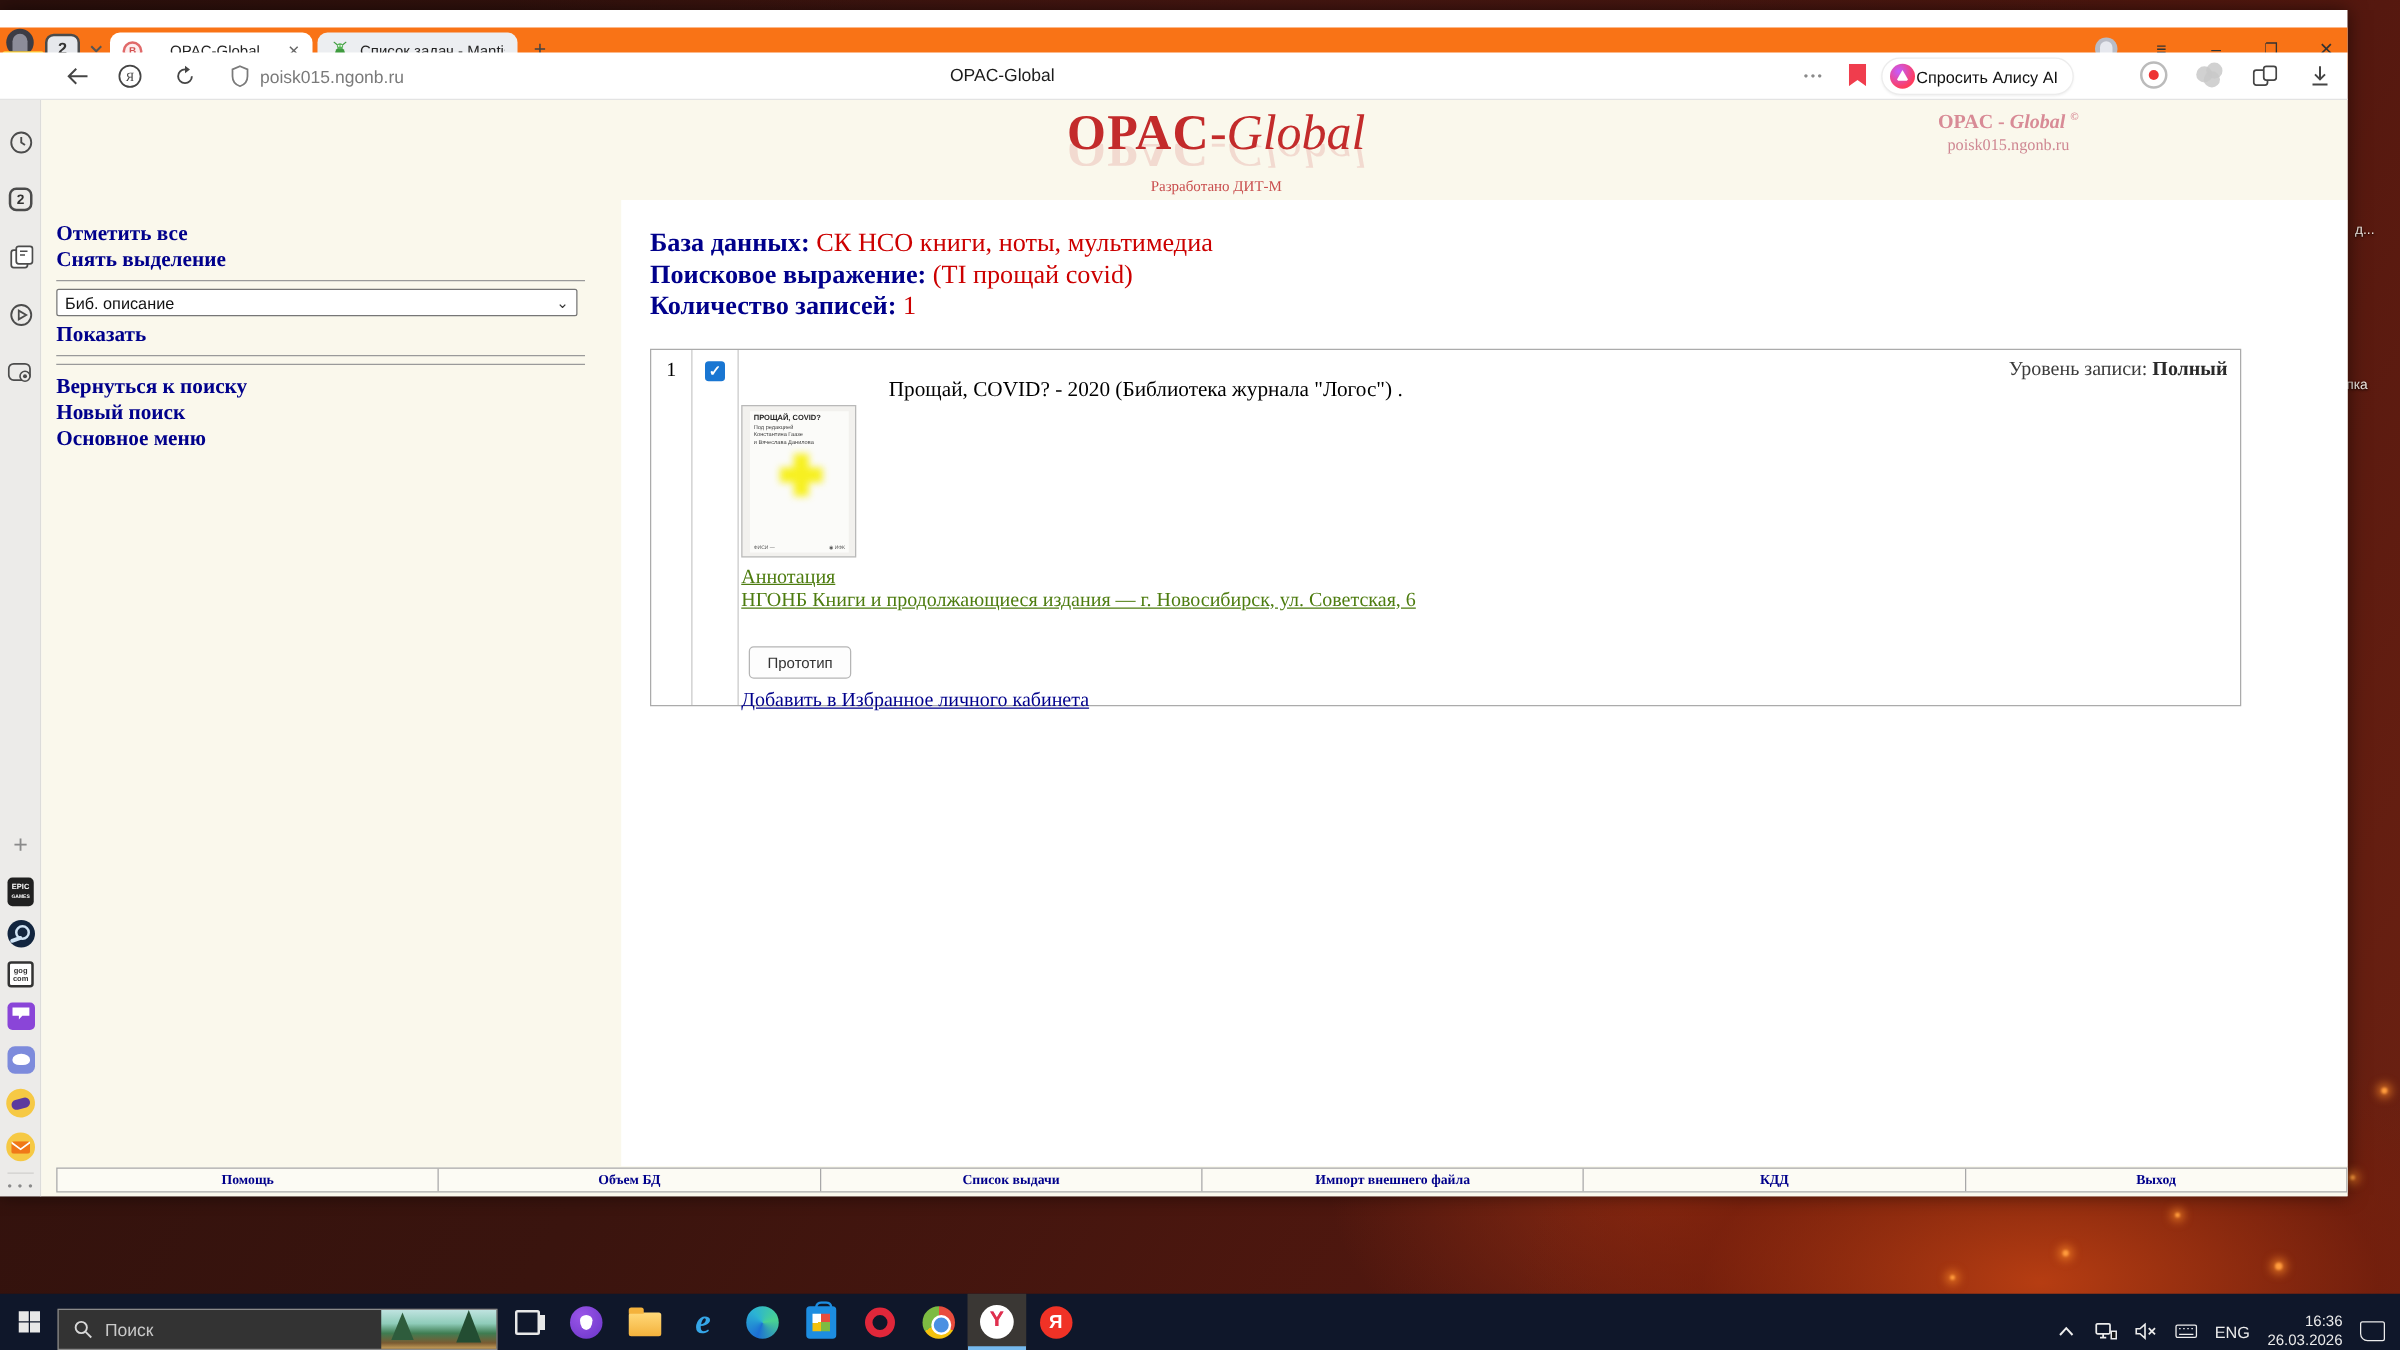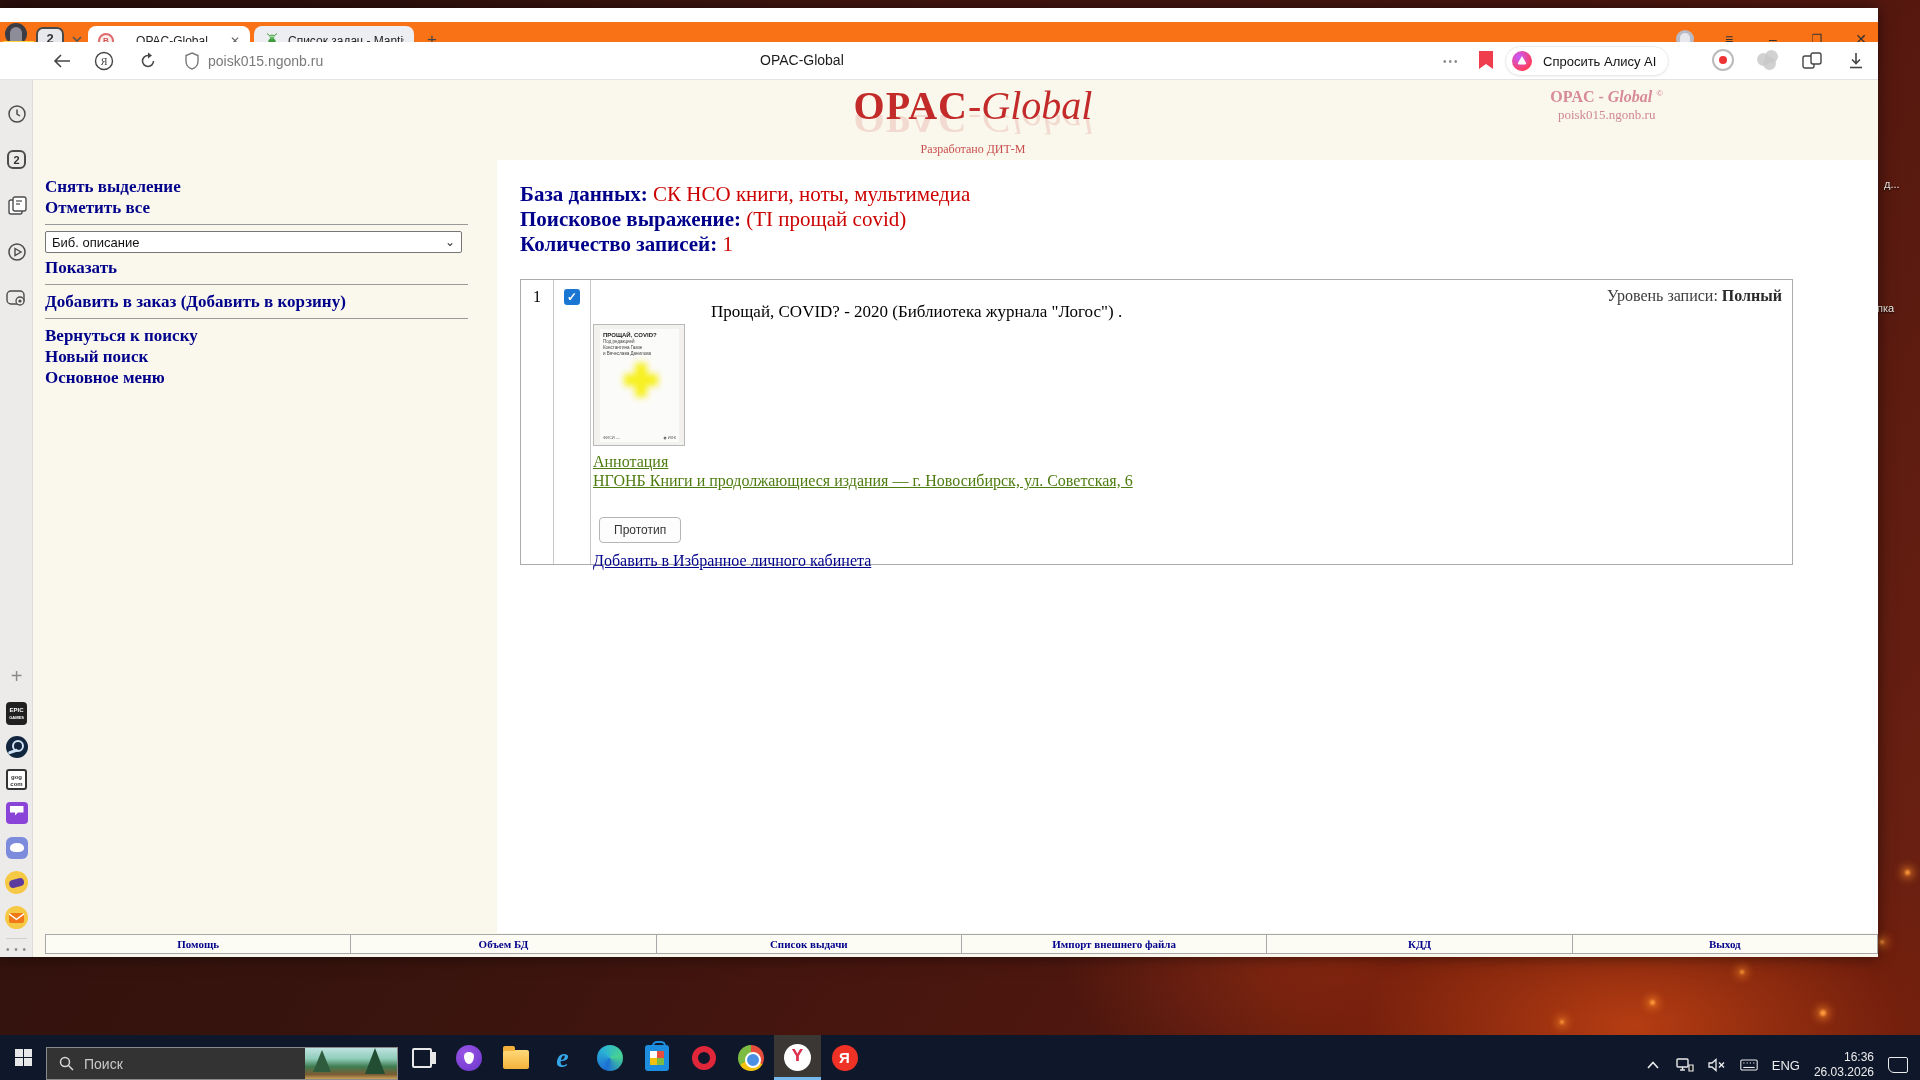--- a/index.html
+++ b/index.html
@@ -39,21 +39,21 @@
   .mini-avatar { width:18px; height:18px; border-radius:50%; background:#b9bcc6; position:relative; overflow:hidden; }
   .mini-avatar::after{ content:""; position:absolute; left:4px; top:3px; width:10px; height:12px; border-radius:5px 5px 0 0; background:#e6e8ee; }
 
   
   .toolbar { position:absolute; left:0; top:34px; width:100%; height:38px; background:#fff; border-bottom:1px solid #e3e3e3; }
   .tool-ico { position:absolute; top:7px; width:24px; height:24px; display:flex; align-items:center; justify-content:center; color:#454545; }
   .url-text { position:absolute; left:208px; top:11px; font-size:14px; color:#7a7a7a; }
   .page-title-center { position:absolute; left:760px; top:10px; font-size:14px; color:#1c1c1c; }
   .dots { position:absolute; left:1443px; top:9px; color:#8a8a8a; font-size:16px; letter-spacing:1px; }
   .bookmark-flag { position:absolute; left:1479px; top:9px; width:14px; height:18px; background:#f03d4d; clip-path:polygon(0 0,100% 0,100% 100%,50% 72%,0 100%); }
-  .alice-btn { position:absolute; left:1505px; top:4px; height:30px; border:1px solid #ececec; border-radius:15px; background:#fff; display:flex; align-items:center; padding:0 12px 0 6px; gap:11px; box-shadow:0 1px 2px rgba(0,0,0,.06); }
+  .alice-btn { position:absolute; left:1505px; top:4px; height:30px; border:1px solid #ececec; border-radius:15px; background:#fff; display:flex; align-items:center; padding:0 12px 0 6px; gap:1px; box-shadow:0 1px 2px rgba(0,0,0,.06); }
   .alice-logo { width:20px; height:20px; border-radius:50%; background:radial-gradient(circle at 35% 30%, #c45cff 0%, #ff3d5e 70%); position:relative; }
   .alice-logo::after { content:""; position:absolute; left:5px; top:5px; width:10px; height:10px; background:#fff; border-radius:40% 40% 50% 50%; clip-path:polygon(50% 0,100% 85%,0 85%); }
   .alice-label { font-size:13px; color:#111; }
   .rec-ico { position:absolute; left:1712px; top:7px; width:22px; height:22px; border:2px solid #bbb; border-radius:50%; }
   .rec-ico::after { content:""; position:absolute; left:5px; top:5px; width:8px; height:8px; border-radius:50%; background:#e33; }
   .blob-ico { position:absolute; left:1757px; top:8px; width:22px; height:20px; }
   .blob-ico i { position:absolute; width:13px; height:13px; border-radius:50%; background:#c9c9c9; opacity:.85; }
 
   
   .page-area { position:absolute; left:0; top:72px; width:100%; height:877px; }
@@ -348,30 +348,29 @@
         <div class="hdr-right">
           <div class="line1"><span>OPAC - </span><i>Global</i>&nbsp;<sup>©</sup></div>
           <div class="line2">poisk015.ngonb.ru</div>
         </div>
       </div>
 
       <div class="page-main">
         <div class="content-white"></div>
 
         <div class="left-menu">
+          <a class="menu-link" href="#">Отметить все</a>
           <a class="menu-link" href="#">Снять выделение</a>
-          <a class="menu-link" href="#">Отметить все</a>
           <hr class="menu-hr">
           <div class="menu-select">
             <span>Биб. описание</span>
             <span style="font-size:12px;color:#333;">⌄</span>
           </div>
           <a class="menu-link" href="#">Показать</a>
           <hr class="menu-hr">
-          <a class="menu-link" href="#">Добавить в заказ (Добавить в корзину)</a>
           <hr class="menu-hr">
           <a class="menu-link" href="#">Вернуться к поиску</a>
           <a class="menu-link" href="#">Новый поиск</a>
           <a class="menu-link" href="#">Основное меню</a>
         </div>
 
         <div class="info-block">
           <div><span class="info-label">База данных:</span> <span class="info-value">СК НСО книги, ноты, мультимедиа</span></div>
           <div><span class="info-label">Поисковое выражение:</span> <span class="info-value">(TI прощай covid)</span></div>
           <div><span class="info-label">Количество записей:</span> <span class="info-value">1</span></div>

